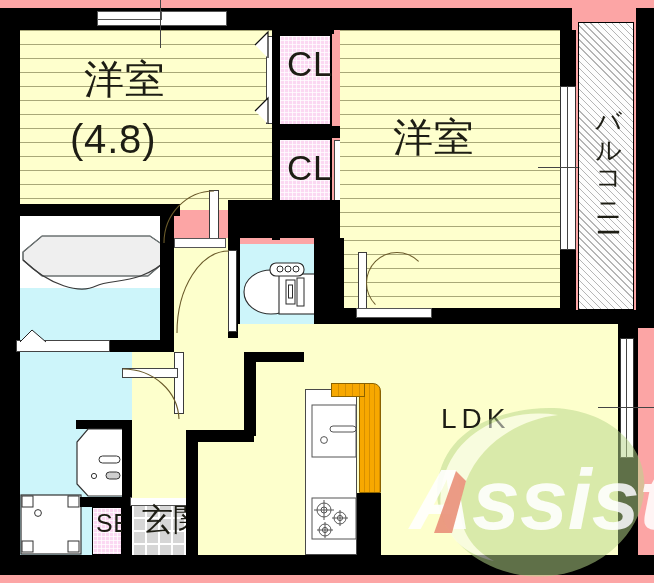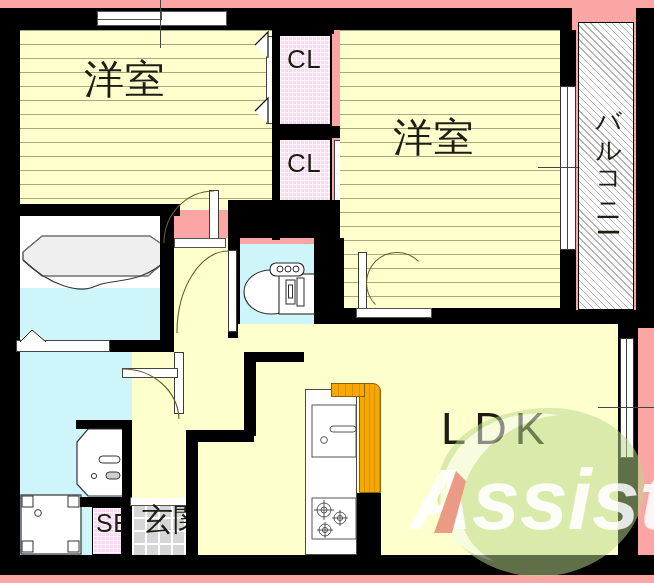--- a/index.html
+++ b/index.html
@@ -39,22 +39,22 @@
       #b5b5b5 0 1px,rgba(0,0,0,0) 1px 5px);
     border:1px solid #000;
   }
   .wall{background:#000;}
   .white{background:#fff;}
 
   
   .lbl{color:#1d1d14;letter-spacing:.02em;white-space:nowrap;}
   .lbl-room{font-size:40px;}
   .lbl-num{font-size:40px;}
-  .lbl-ldk{font-size:45px;letter-spacing:.18em;}
-  .lbl-cl{font-size:26px;line-height:.92;text-align:left;}
+  .lbl-ldk{font-size:28px;letter-spacing:.18em;}
+  .lbl-cl{font-size:35px;line-height:.92;text-align:left;}
   .lbl-sb{font-size:25px;line-height:.92;text-align:center;}
   .lbl-genkan{font-size:31px;line-height:.95;text-align:center;}
   .lbl-vert{writing-mode:vertical-rl;font-size:26px;letter-spacing:.08em;}
   .sash{background:#fff;border:1px solid #555;}
   .sash2{background:#fff;border:1px solid #333;}
   .door-leaf{background:#fff;border:1px solid #3b3b3b;}
   .swing{border:1px solid #6b5b2a;border-radius:50%;
          border-right-color:transparent;border-bottom-color:transparent;}
   .kcab{background:#fff;border:1px solid #4a4a4a;}
   .kcol{background:#f7a800;border:1px solid #8a6200;}
@@ -76,20 +76,21 @@
 
   <div class="abs wall" style="left:0;top:555px;width:654px;height:20px;"></div>
 
   <div class="abs wall" style="left:616px;top:322px;width:22px;height:253px;"></div>
 
   <div class="abs wall" style="left:636px;top:8px;width:18px;height:320px;"></div>
   <div class="abs wall" style="left:560px;top:310px;width:94px;height:18px;"></div>
 
   <div class="abs room-wood" style="left:20px;top:30px;width:252px;height:180px;"></div>
   <div class="abs lbl lbl-room" style="left:84px;top:52px;">洋室</div>
+  <div class="abs lbl lbl-num" style="left:70px;top:117px;">(4.8)</div>
 
   <div class="abs sash" style="left:97px;top:11px;width:130px;height:15px;"></div>
   <div class="abs sash" style="left:97px;top:11px;width:65px;height:9px;"></div>
   <div class="abs hair" style="left:160px;top:0;width:1px;height:48px;"></div>
 
   <div class="abs wall" style="left:272px;top:30px;width:62px;height:4px;"></div>
   <div class="abs room-cl" style="left:278px;top:34px;width:54px;height:92px;border:2px solid #000;"></div>
   <div class="abs lbl lbl-cl" style="left:287px;top:48px;width:40px;">CL</div>
 
   <div class="abs white" style="left:266px;top:36px;width:10px;height:88px;border:1px solid #444;"></div>

